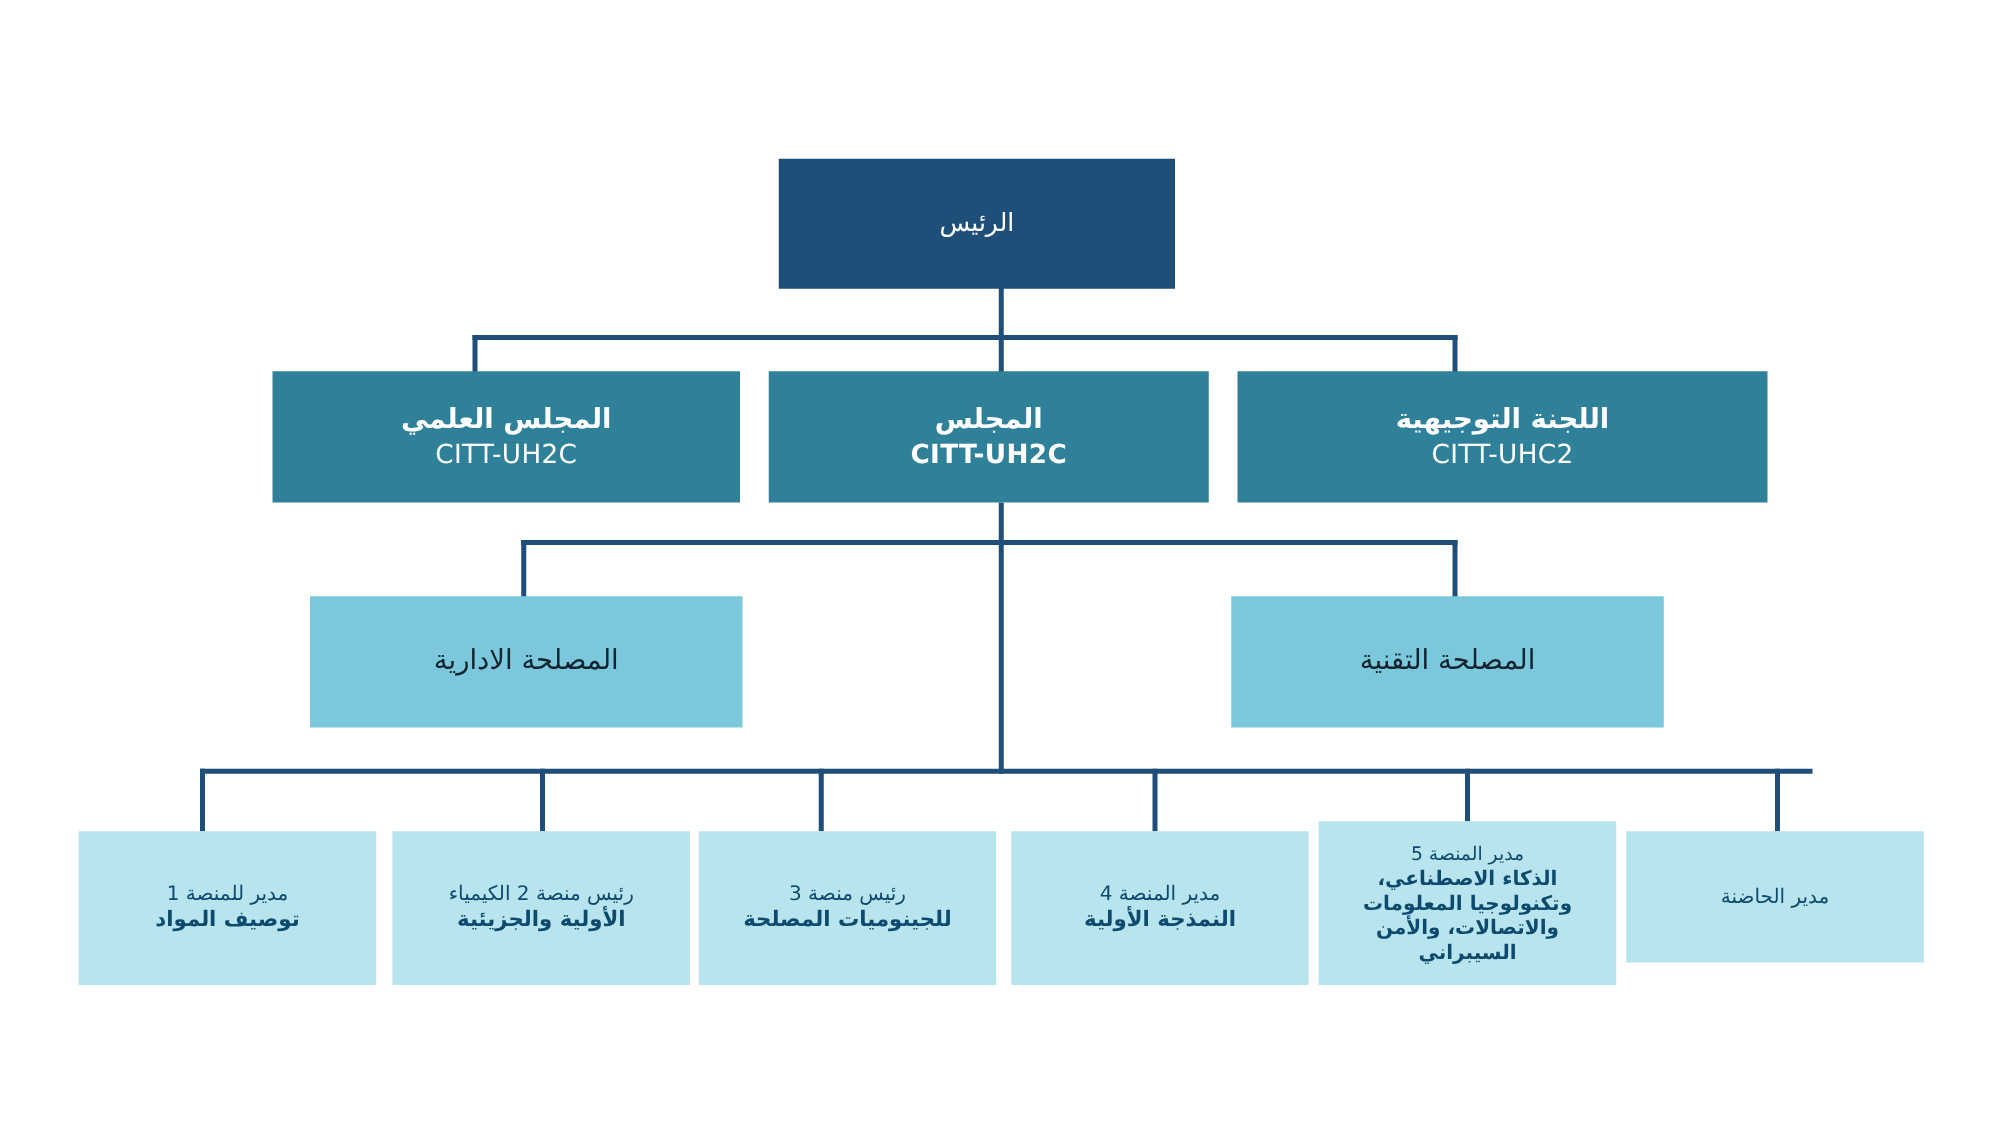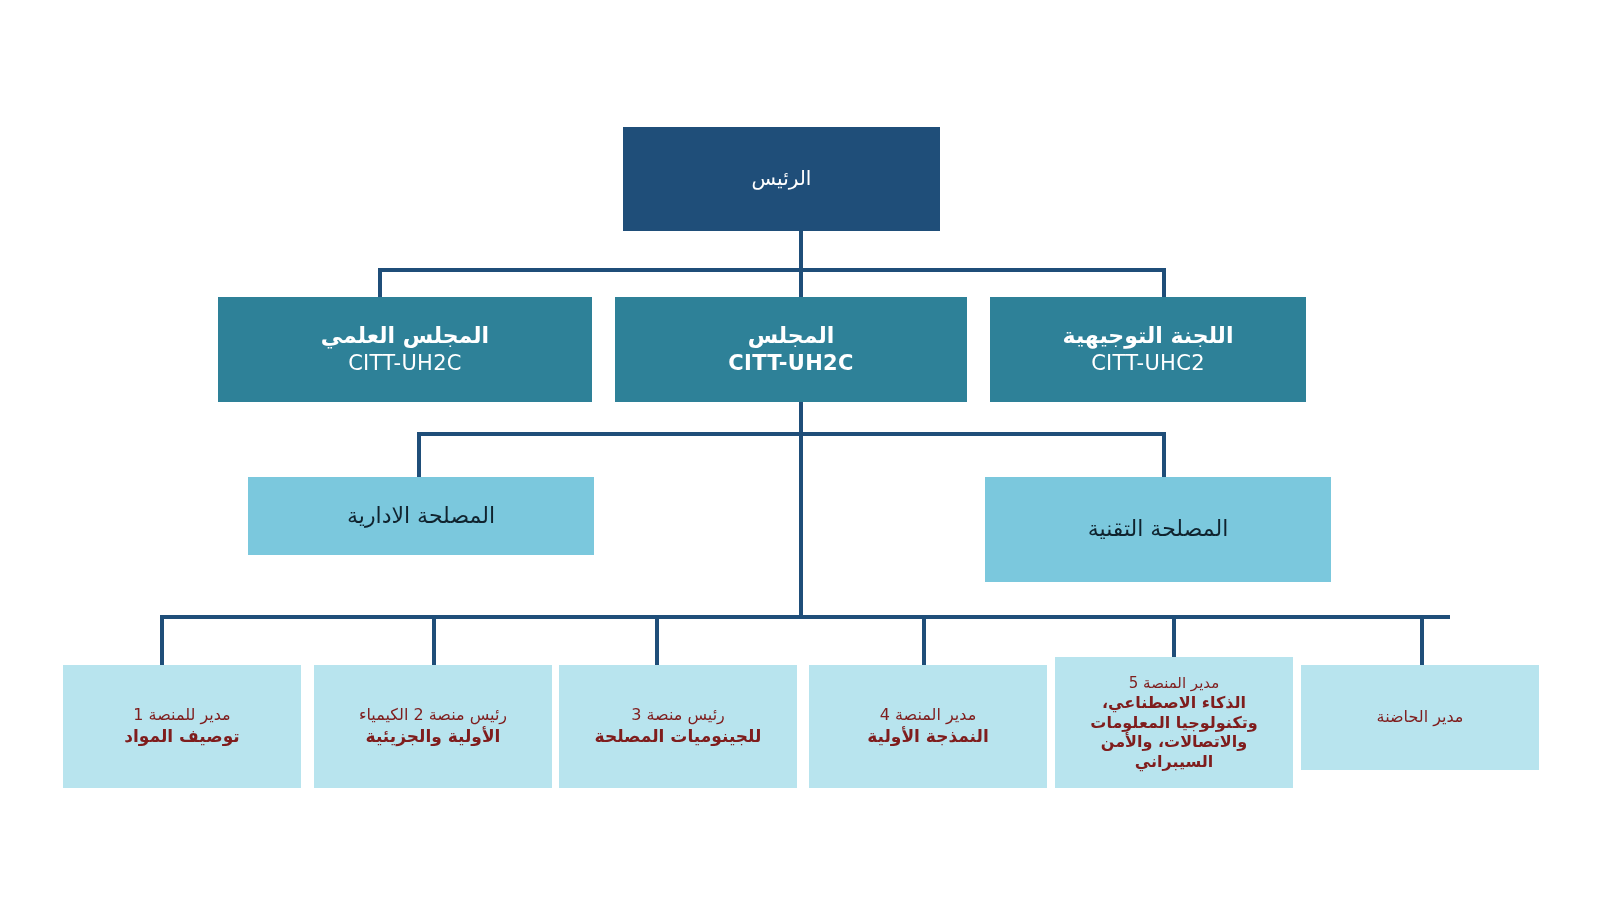--- a/index.html
+++ b/index.html
@@ -79,21 +79,21 @@
     color: #10232e;
   }
   .lvl3 .ln-main {
     font-size: 22px;
     font-weight: normal;
   }
 
   
   .lvl4 {
     background: #b8e4ee;
-    color: #7f1d1d;
+    color: #0c4a6e;
   }
   .lvl4 .ln-role {
     font-size: 16px;
     font-weight: normal;
   }
   .lvl4 .ln-name {
     font-size: 17px;
     font-weight: bold;
   }
   .lvl4.compact .ln-role { font-size: 15px; }
@@ -131,26 +131,26 @@
   <div class="node lvl2" style="left:218px; top:297px; width:374px; height:105px;">
     <span class="ln ln-main">المجلس العلمي</span>
     <span class="ln ln-code">CITT-UH2C</span>
   </div>
 
   <div class="node lvl2" style="left:615px; top:297px; width:352px; height:105px;">
     <span class="ln ln-main">المجلس</span>
     <span class="ln ln-code code-bold">CITT-UH2C</span>
   </div>
 
-  <div class="node lvl2" style="left:990px; top:297px; width:316px; height:105px;">
+  <div class="node lvl2" style="left:990px; top:297px; width:424px; height:105px;">
     <span class="ln ln-main">اللجنة التوجيهية</span>
     <span class="ln ln-code">CITT-UHC2</span>
   </div>
 
-  <div class="node lvl3" style="left:248px; top:477px; width:346px; height:78px;">
+  <div class="node lvl3" style="left:248px; top:477px; width:346px; height:105px;">
     <span class="ln ln-main">المصلحة الادارية</span>
   </div>
 
   <div class="node lvl3" style="left:985px; top:477px; width:346px; height:105px;">
     <span class="ln ln-main">المصلحة التقنية</span>
   </div>
 
   <div class="node lvl4" style="left:63px; top:665px; width:238px; height:123px;">
     <span class="ln ln-role">مدير للمنصة  1</span>
     <span class="ln ln-name">توصيف المواد</span>

